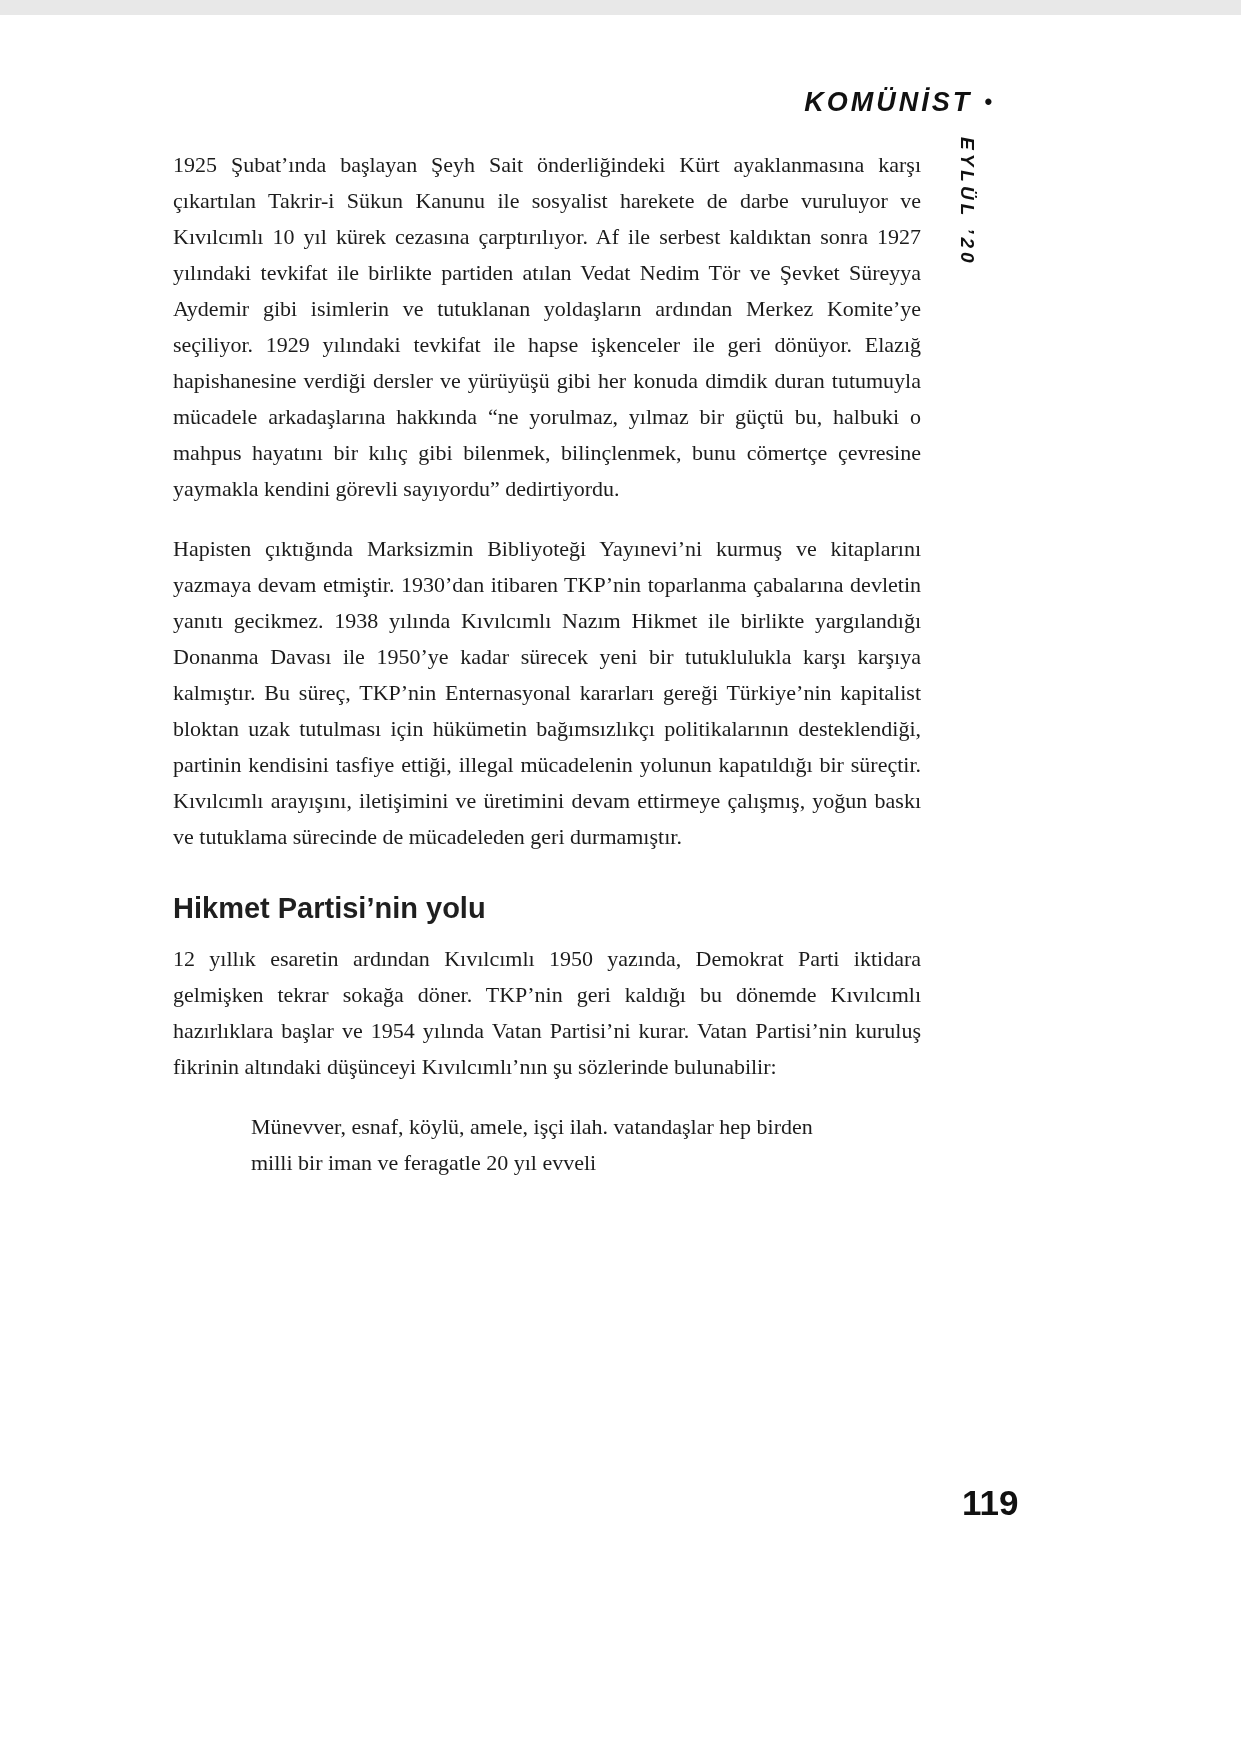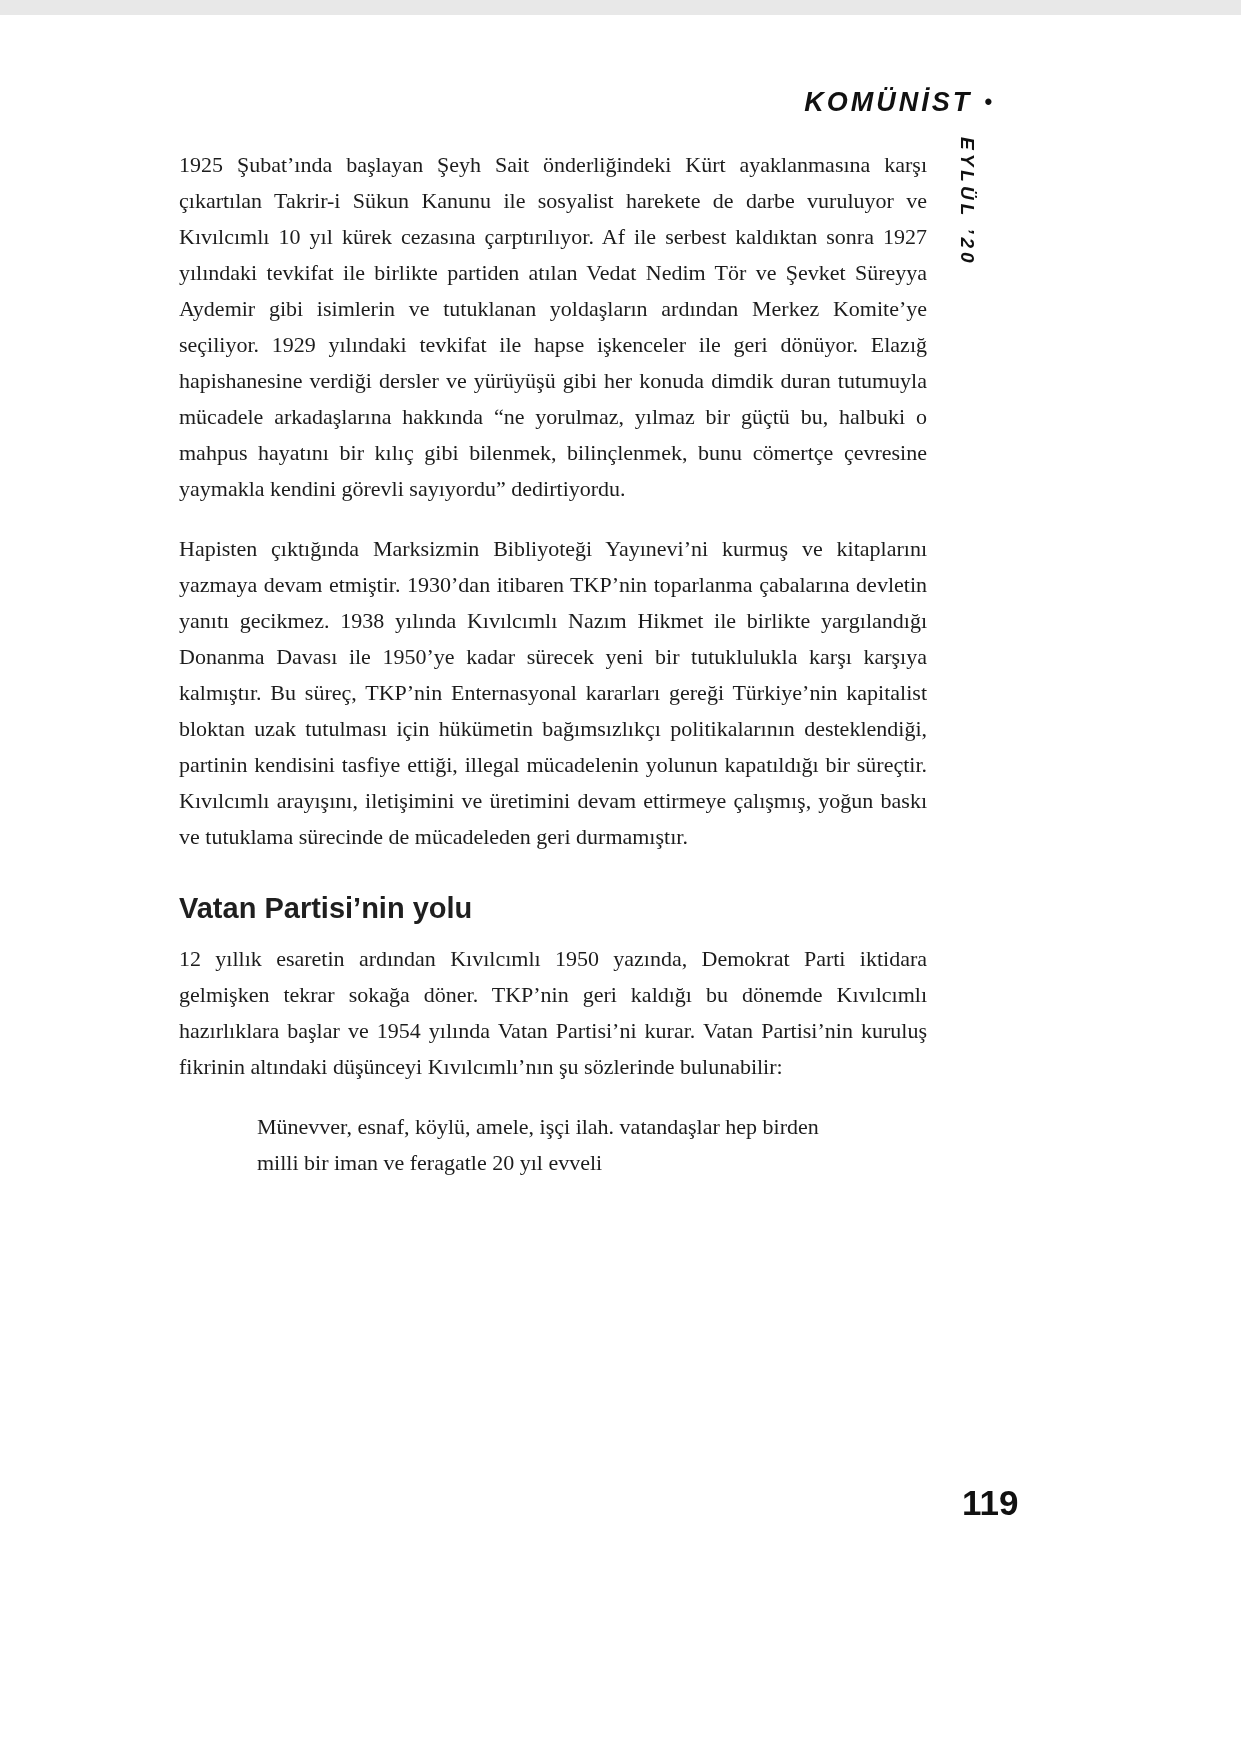--- a/index.html
+++ b/index.html
@@ -52,21 +52,21 @@
     font-style: italic;
     font-size: 19px;
     letter-spacing: 4px;
     color: #111111;
     white-space: nowrap;
   }
   
   .content {
     position: absolute;
     top: 132px;
-    left: 179px;
+    left: 173px;
     width: 748px;
   }
   .body-para {
     margin: 0 0 24px 0;
     font-size: 22px;
     line-height: 36px;
     text-align: justify;
     text-justify: inter-word;
     color: #1c1c1c;
   }
@@ -107,21 +107,21 @@
   </header>
 
   <div class="issue-vertical">EYLÜL ’20</div>
 
   <main class="content">
 
     <p class="body-para">1925 Şubat’ında başlayan Şeyh Sait önderliğindeki Kürt ayaklanmasına karşı çıkartılan Takrir-i Sükun Kanunu ile sosyalist harekete de darbe vuruluyor ve Kıvılcımlı 10 yıl kürek cezasına çarptırılıyor. Af ile serbest kaldıktan sonra 1927 yılındaki tevkifat ile birlikte partiden atılan Vedat Nedim Tör ve Şevket Süreyya Aydemir gibi isimlerin ve tutuklanan yoldaşların ardından Merkez Komite’ye seçiliyor. 1929 yılındaki tevkifat ile hapse işkenceler ile geri dönüyor. Elazığ hapishanesine verdiği dersler ve yürüyüşü gibi her konuda dimdik duran tutumuyla mücadele arkadaşlarına hakkında “ne yorulmaz, yılmaz bir güçtü bu, halbuki o mahpus hayatını bir kılıç gibi bilenmek, bilinçlenmek, bunu cömertçe çevresine yaymakla kendini görevli sayıyordu” dedirtiyordu.</p>
 
     <p class="body-para">Hapisten çıktığında Marksizmin Bibliyoteği Yayınevi’ni kurmuş ve kitaplarını yazmaya devam etmiştir. 1930’dan itibaren TKP’nin toparlanma çabalarına devletin yanıtı gecikmez. 1938 yılında Kıvılcımlı Nazım Hikmet ile birlikte yargılandığı Donanma Davası ile 1950’ye kadar sürecek yeni bir tutuklulukla karşı karşıya kalmıştır. Bu süreç, TKP’nin Enternasyonal kararları gereği Türkiye’nin kapitalist bloktan uzak tutulması için hükümetin bağımsızlıkçı politikalarının desteklendiği, partinin kendisini tasfiye ettiği, illegal mücadelenin yolunun kapatıldığı bir süreçtir. Kıvılcımlı arayışını, iletişimini ve üretimini devam ettirmeye çalışmış, yoğun baskı ve tutuklama sürecinde de mücadeleden geri durmamıştır.</p>
 
-    <h2 class="section-heading">Vatan Partisi’nin yolu</h2>
+    <h2 class="section-heading">Hikmet Partisi’nin yolu</h2>
 
     <p class="body-para">12 yıllık esaretin ardından Kıvılcımlı 1950 yazında, Demokrat Parti iktidara gelmişken tekrar sokağa döner. TKP’nin geri kaldığı bu dönemde Kıvılcımlı hazırlıklara başlar ve 1954 yılında Vatan Partisi’ni kurar. Vatan Partisi’nin kuruluş fikrinin altındaki düşünceyi Kıvılcımlı’nın şu sözlerinde bulunabilir:</p>
 
     <blockquote class="quote">Münevver, esnaf, köylü, amele, işçi ilah. vatandaşlar hep birden milli bir iman ve feragatle 20 yıl evveli</blockquote>
 
   </main>
 
   <span class="page-number">119</span>
 
 </div>

